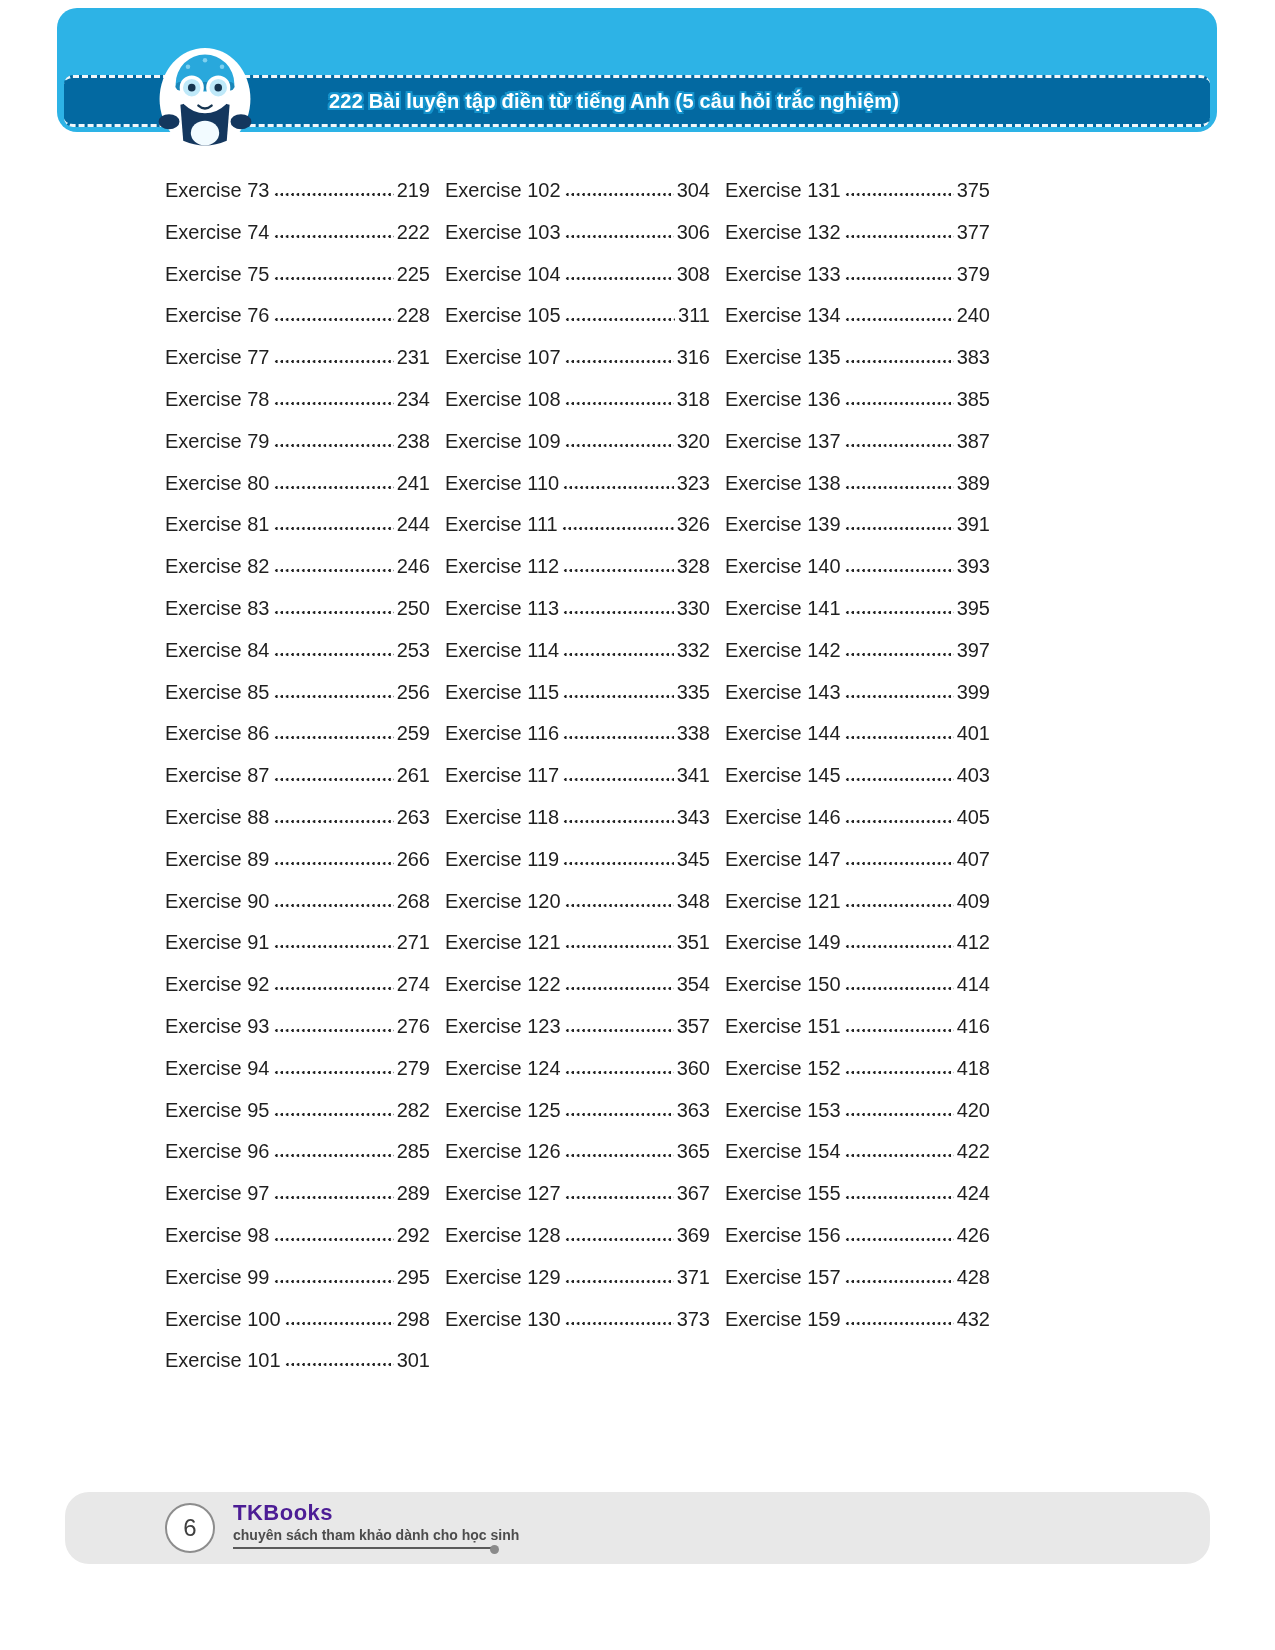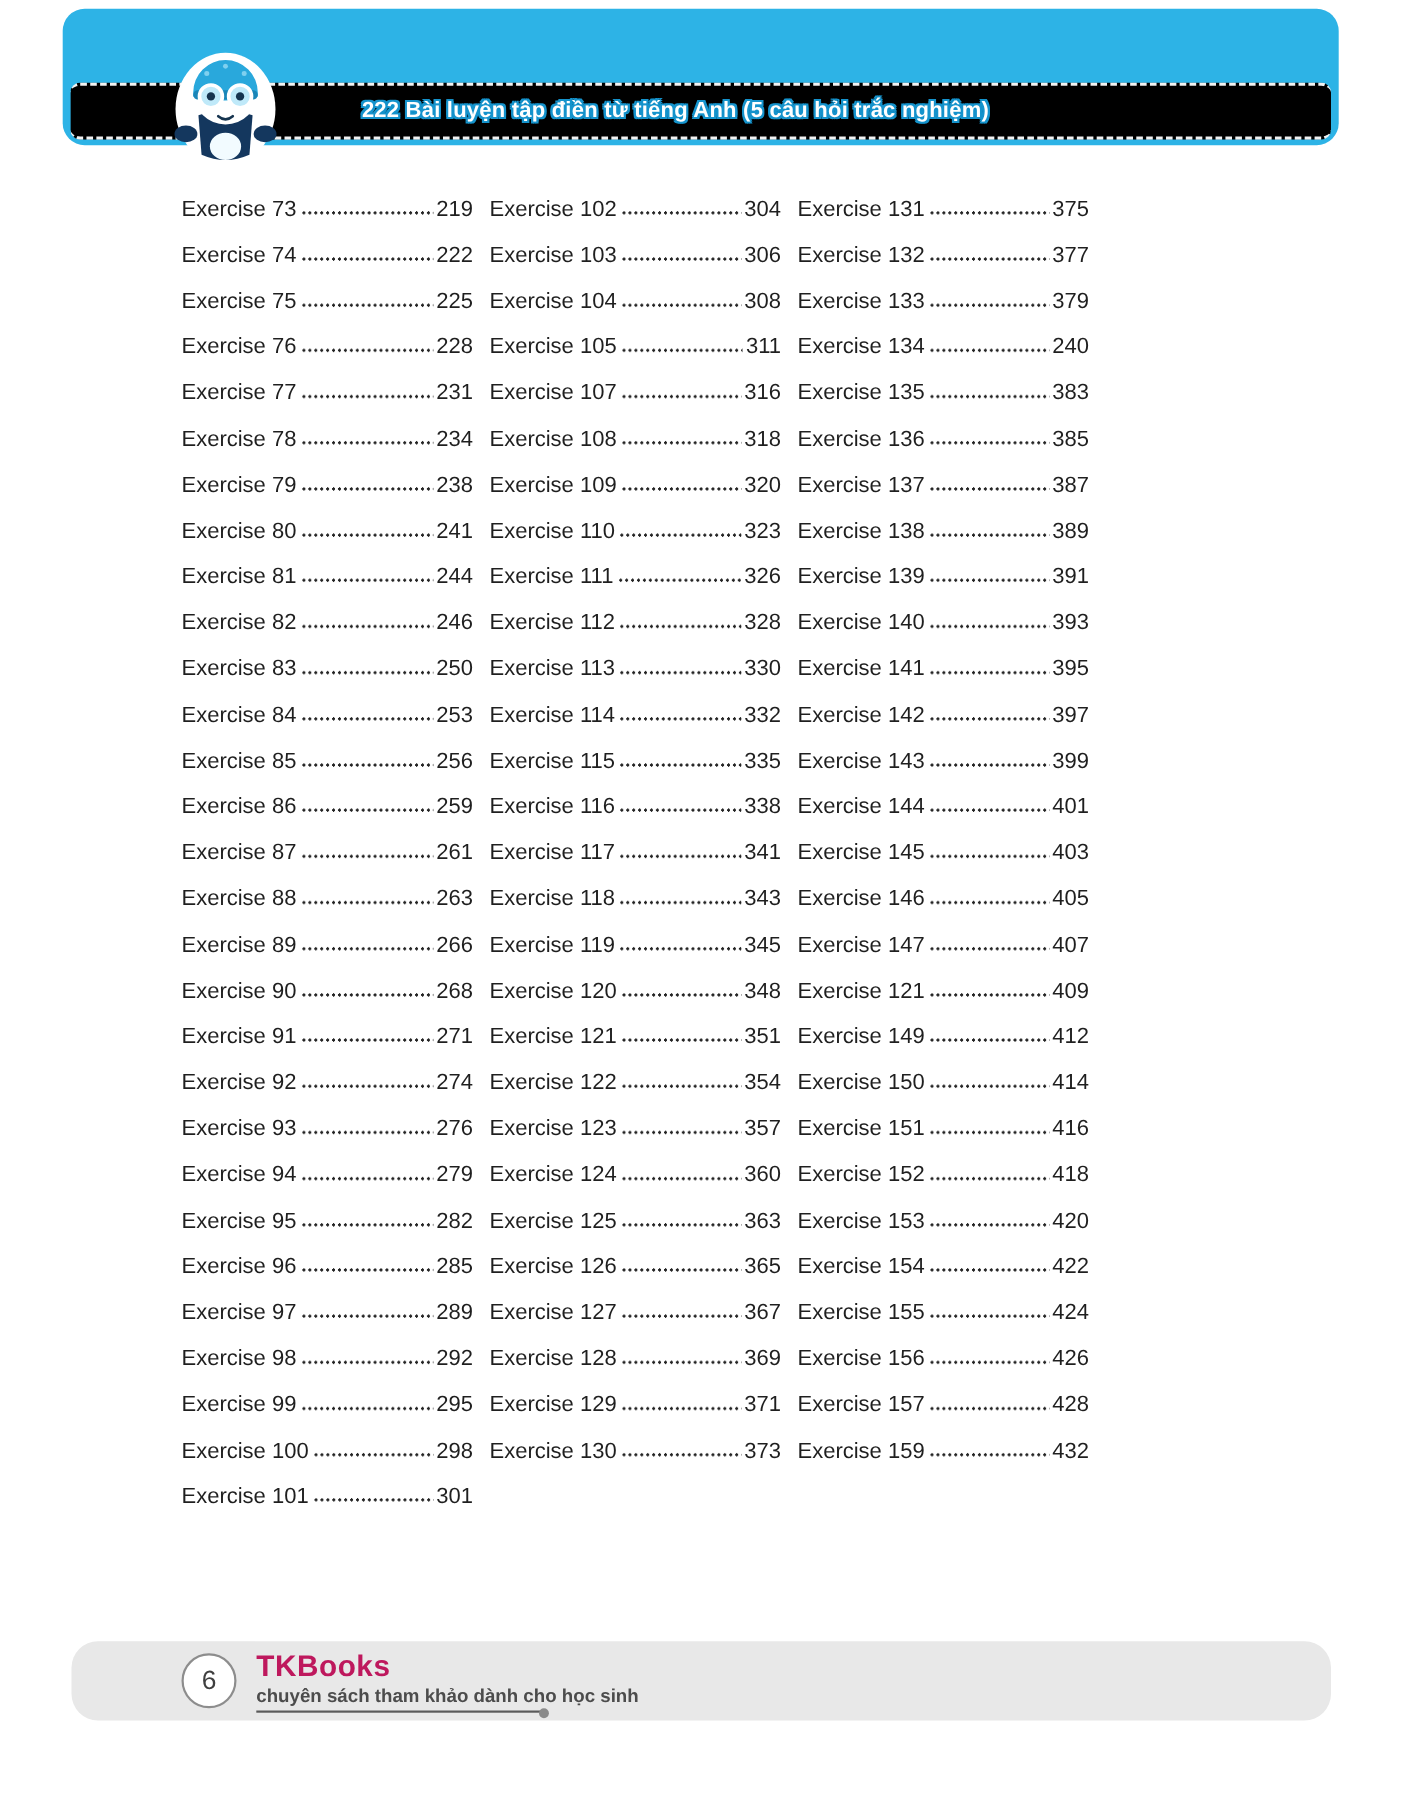--- a/index.html
+++ b/index.html
@@ -11,21 +11,21 @@
   }
   .page { position:absolute; inset:0; background:#ffffff; }
 
   
   .header-bar {
     position:absolute; left:57px; right:58px; top:8px; height:124px;
     background:#2db3e6; border-radius:20px;
   }
   .ribbon {
     position:absolute; left:7px; right:7px; bottom:5px; height:52px;
-    background:#000000; border-radius:9px;
+    background:#0369a1; border-radius:9px;
     border-top:3px dashed rgba(255,255,255,.95);
     border-bottom:3px dashed rgba(255,255,255,.95);
   }
   .title {
     position:absolute; left:265px; top:50%; transform:translateY(-50%);
     font-size:20px; font-weight:bold; color:#ffffff; white-space:nowrap;
     letter-spacing:.2px;
     text-shadow:
       -2px -2px 0 #1593cc, 2px -2px 0 #1593cc,
       -2px  2px 0 #1593cc, 2px  2px 0 #1593cc,
@@ -58,26 +58,26 @@
     background:#e8e8e8; border-radius:24px;
   }
   .page-circle {
     position:absolute; left:100px; top:50%; transform:translateY(-50%);
     width:50px; height:50px; border-radius:50%;
     background:#ffffff; border:2px solid #8d8d8d;
     display:flex; align-items:center; justify-content:center;
     font-size:24px; color:#3f3f3f;
   }
   .brand-block { position:absolute; left:168px; top:9px; }
-  .brand { font-size:27px; font-weight:bold; color:#be185d; letter-spacing:.5px; line-height:1.1; }
+  .brand { font-size:22px; font-weight:bold; color:#4c1d95; letter-spacing:.5px; line-height:1.1; }
   .tagline-wrap {
     position:relative; width:262px; padding-bottom:3px; margin-top:1px;
     border-bottom:2px solid #5a5a5a;
   }
-  .tagline { font-size:17px; font-weight:bold; color:#4c4c4c; white-space:nowrap; }
+  .tagline { font-size:14px; font-weight:bold; color:#4c4c4c; white-space:nowrap; }
   .tagline-wrap::after {
     content:""; position:absolute; right:-4px; bottom:-7px;
     width:9px; height:9px; border-radius:50%; background:#8a8a8a;
   }
 </style>
 </head>
 <body>
 
 <div class="page">
 

